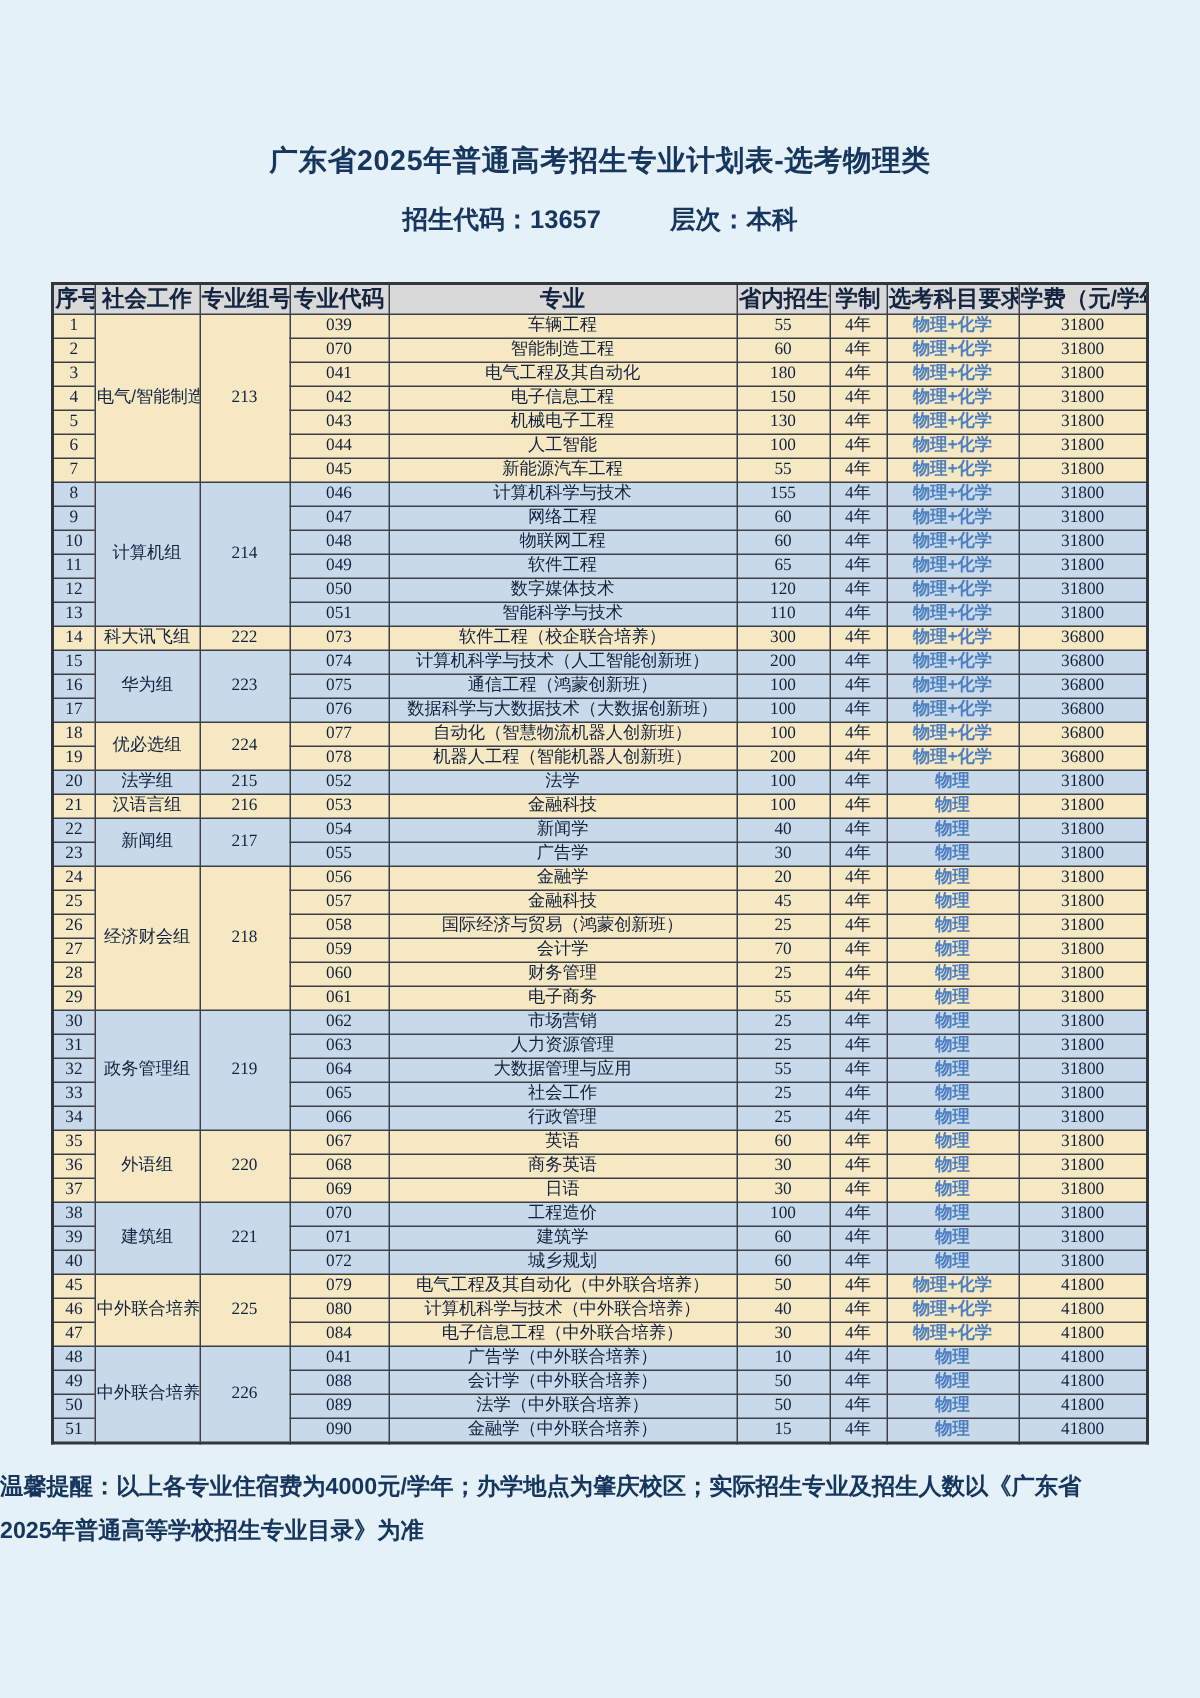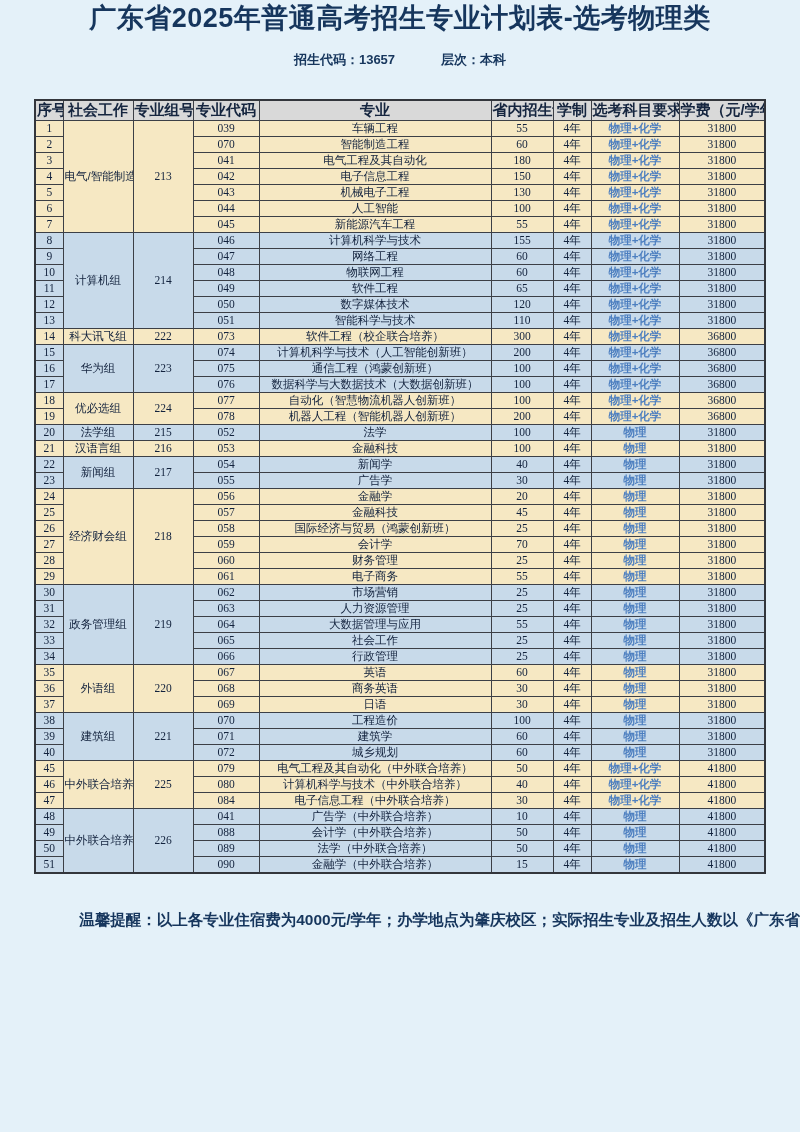--- a/index.html
+++ b/index.html
@@ -4,30 +4,30 @@
 <style>
   html,body{margin:0;padding:0;}
   body{
     width:800px;height:1132px;
     background:var(--page_bg,#e4f1f9);
     font-family:"Liberation Sans",sans-serif;
     overflow:hidden;
   }
   .page{width:800px;height:1132px;position:relative;}
   .title{
-    margin:0;
+    margin:0;padding-top:94px;
     text-align:center;
-    font-size:27px;font-weight:bold;
+    font-size:19px;font-weight:bold;
     color:var(--ink,#16365d);
     letter-spacing:0.5px;
   }
   .subtitle{
     margin-top:15px;
     text-align:center;
-    font-size:13px;font-weight:bold;
+    font-size:17px;font-weight:bold;
     color:var(--ink,#16365d);
   }
   .subtitle .gap{display:inline-block;width:46px;}
   table.plan{
     border-collapse:collapse;
     margin:30px auto 0 auto;
     width:730px;
     table-layout:fixed;
     font-family:"Liberation Serif",serif;
     color:#12223d;
@@ -62,22 +62,22 @@
     font-size:11.5px;
     line-height:1.25;
     padding:0 3px;
   }
   td.subject-req-cell{
     color:var(--subject_blue,#4d7fc0);
     font-weight:bold;
     font-family:"Liberation Sans",sans-serif;
   }
   .footer{
-    margin-top:32px;
-    text-align:right;
+    margin-top:15px;
+    text-align:left;
     font-size:15.5px;
     font-weight:bold;
     color:var(--ink,#16365d);
     line-height:1.85;
   }
 </style>
 </head>
 <body style="--page_bg: #e4f1f9; --ink: #16365d; --header_bg: #d9d9d9; --cream: #f6e8c3; --blue: #c8daea; --subject_blue: #4d7fc0;">
 
 <div class="page">
@@ -561,14 +561,15 @@
           <td>15</td>
           <td>4年</td>
           <td class="subject-req-cell">物理</td>
           <td>41800</td>
         </tr>
       </tbody>
   </table>
 
   <div class="footer">
     <div>温馨提醒：以上各专业住宿费为4000元/学年；办学地点为肇庆校区；实际招生专业及招生人数以《广东省</div>
+    <div>2025年普通高等学校招生专业目录》为准</div>
   </div>
 </div>
 
 </body></html>

